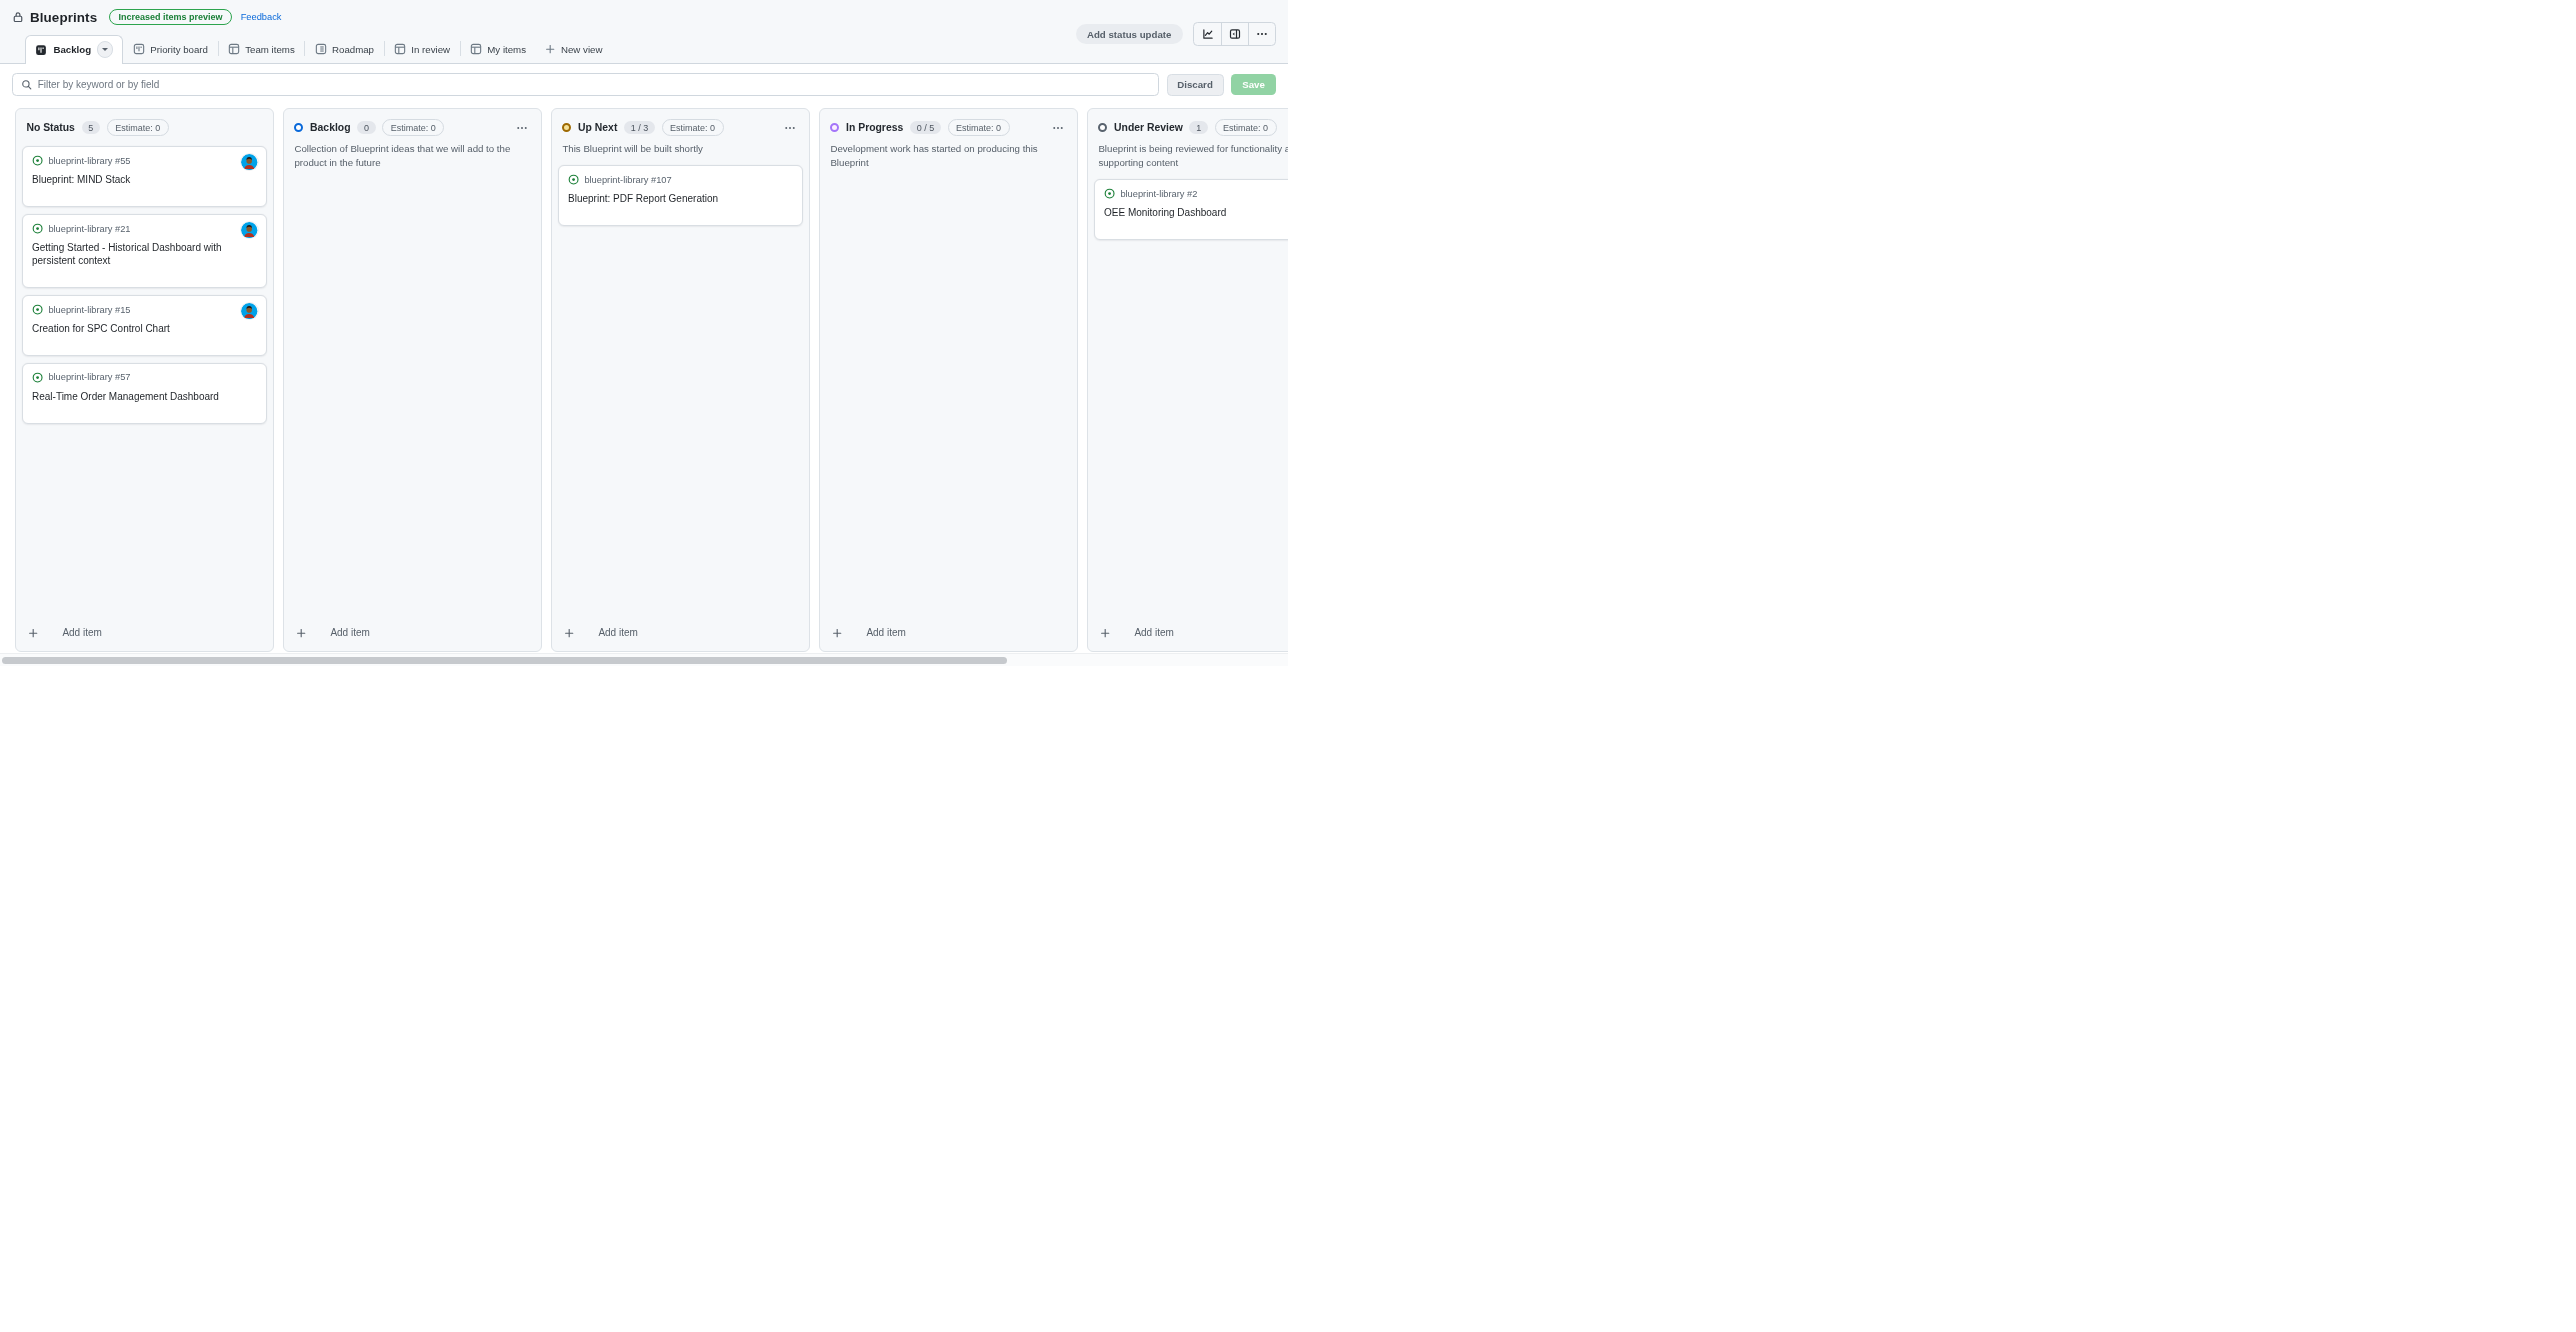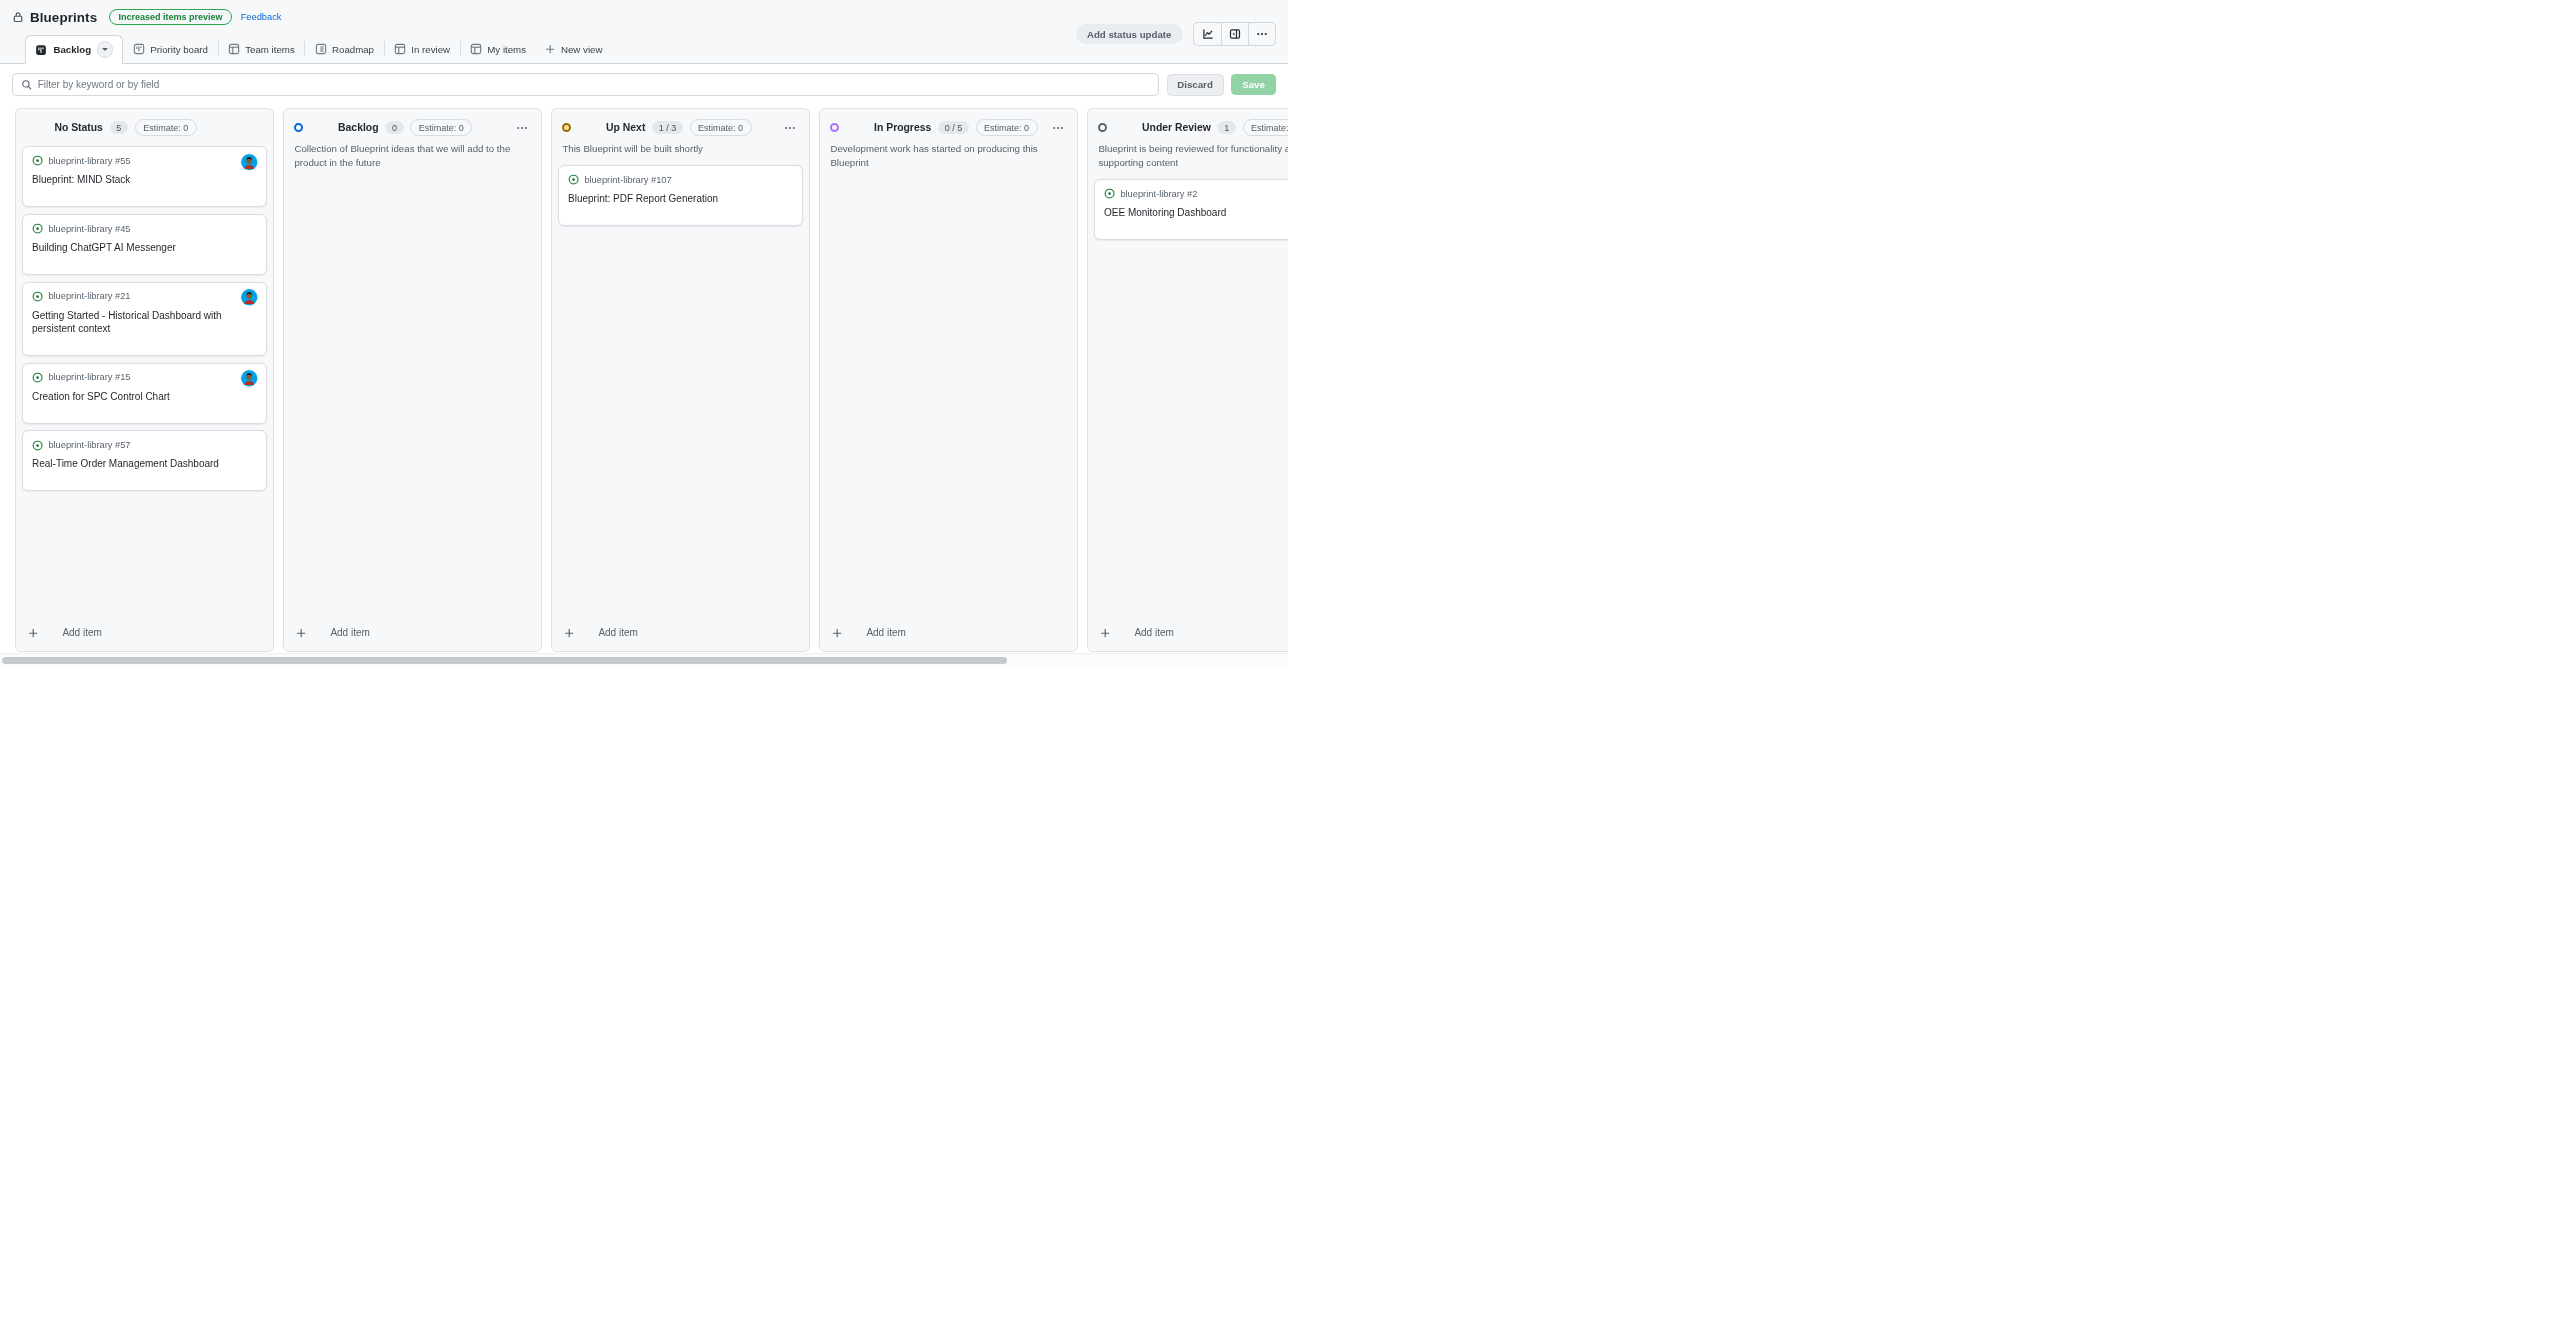--- a/index.html
+++ b/index.html
@@ -55,21 +55,21 @@
   
   .board { display:flex; gap:9px; padding:4.5px 15px 0; overflow:hidden; width:1288px; }
   .column { flex:0 0 259px; width:259px; height:544px; background:#f6f8fa; border:0.7px solid #dde2e7;
     border-radius:6px; display:flex; flex-direction:column; }
   .col-header { display:flex; align-items:center; gap:6.7px; padding:10.4px 10.4px 6px; }
   .dot { width:9px; height:9px; border-radius:50%; flex:0 0 auto; border:2.2px solid transparent; }
   .dot-blue   { border-color:#0969da; background:#ffffff; }
   .dot-yellow { border-color:#9e6a03; background:#f5e198; }
   .dot-purple { border-color:#a475f9; background:#fbefff; }
   .dot-gray   { border-color:#59636e; background:#ffffff; }
-  .col-name { font-size:10.4px; font-weight:700; color:#24292f; white-space:nowrap;margin-left:28px; }
+  .col-name { font-size:10.4px; font-weight:700; color:#24292f; white-space:nowrap; }
   .count-badge { background:#e4e7ec; color:#4b535d; border-radius:745px; padding:1.5px 6.7px;
     font-size:9px; font-weight:500; white-space:nowrap; }
   .estimate-pill { border:0.7px solid #d5dbe1; border-radius:745px; padding:2.2px 7.5px; font-size:9px;
     color:#57606a; white-space:nowrap; }
   .kebab { margin-left:auto; background:none; border:none; color:#57606a; cursor:pointer;
     padding:1.5px 3px; border-radius:4.5px; }
   .col-desc { padding:0 10.4px 4.5px; font-size:9.7px; color:#57606a; line-height:1.45; }
   .cards { padding:4.5px 6px 0; display:flex; flex-direction:column; gap:6.7px; flex:1; overflow:hidden; }
   .card { background:#ffffff; border:0.7px solid #d9dee3; border-radius:6px; padding:8.2px 9px 19.4px;
     box-shadow:0 0.7px 1.5px rgba(31,35,40,.07); position:relative; cursor:pointer; }
@@ -235,30 +235,20 @@
           <svg width="16.4" height="16.4" viewBox="0 0 24 24">
               <circle cx="12" cy="12" r="12" fill="#00a2e8"></circle>
               <circle cx="12" cy="10.2" r="4.1" fill="#8a5a2b"></circle>
               <path d="M8 8.8 q4-3.4 8 0 l-.5-3 q-3.5-2.5-7 0 z" fill="#221814"></path>
               <path d="M4.6 22 a7.6 7.6 0 0 1 14.8 0 z" fill="#b3301f"></path>
             </svg>
         </span>
         <div class="card-title">Blueprint: MIND Stack</div>
       </article>
 
-      <article class="card">
-        <div class="card-row">
-          <svg width="11.2" height="11.2" viewBox="0 0 16 16" fill="none">
-            <circle cx="8" cy="8" r="6.3" stroke="#1a7f37" stroke-width="1.6"></circle>
-              <circle cx="8" cy="8" r="2" fill="#1a7f37"></circle>
-          </svg>
-          <span class="repo">blueprint-library #45</span>
-        </div>
-        <div class="card-title">Building ChatGPT AI Messenger</div>
-      </article>
 
       <article class="card">
         <div class="card-row">
           <svg width="11.2" height="11.2" viewBox="0 0 16 16" fill="none">
             <circle cx="8" cy="8" r="6.3" stroke="#1a7f37" stroke-width="1.6"></circle>
               <circle cx="8" cy="8" r="2" fill="#1a7f37"></circle>
           </svg>
           <span class="repo">blueprint-library #21</span>
         </div>
         <span class="avatar">

